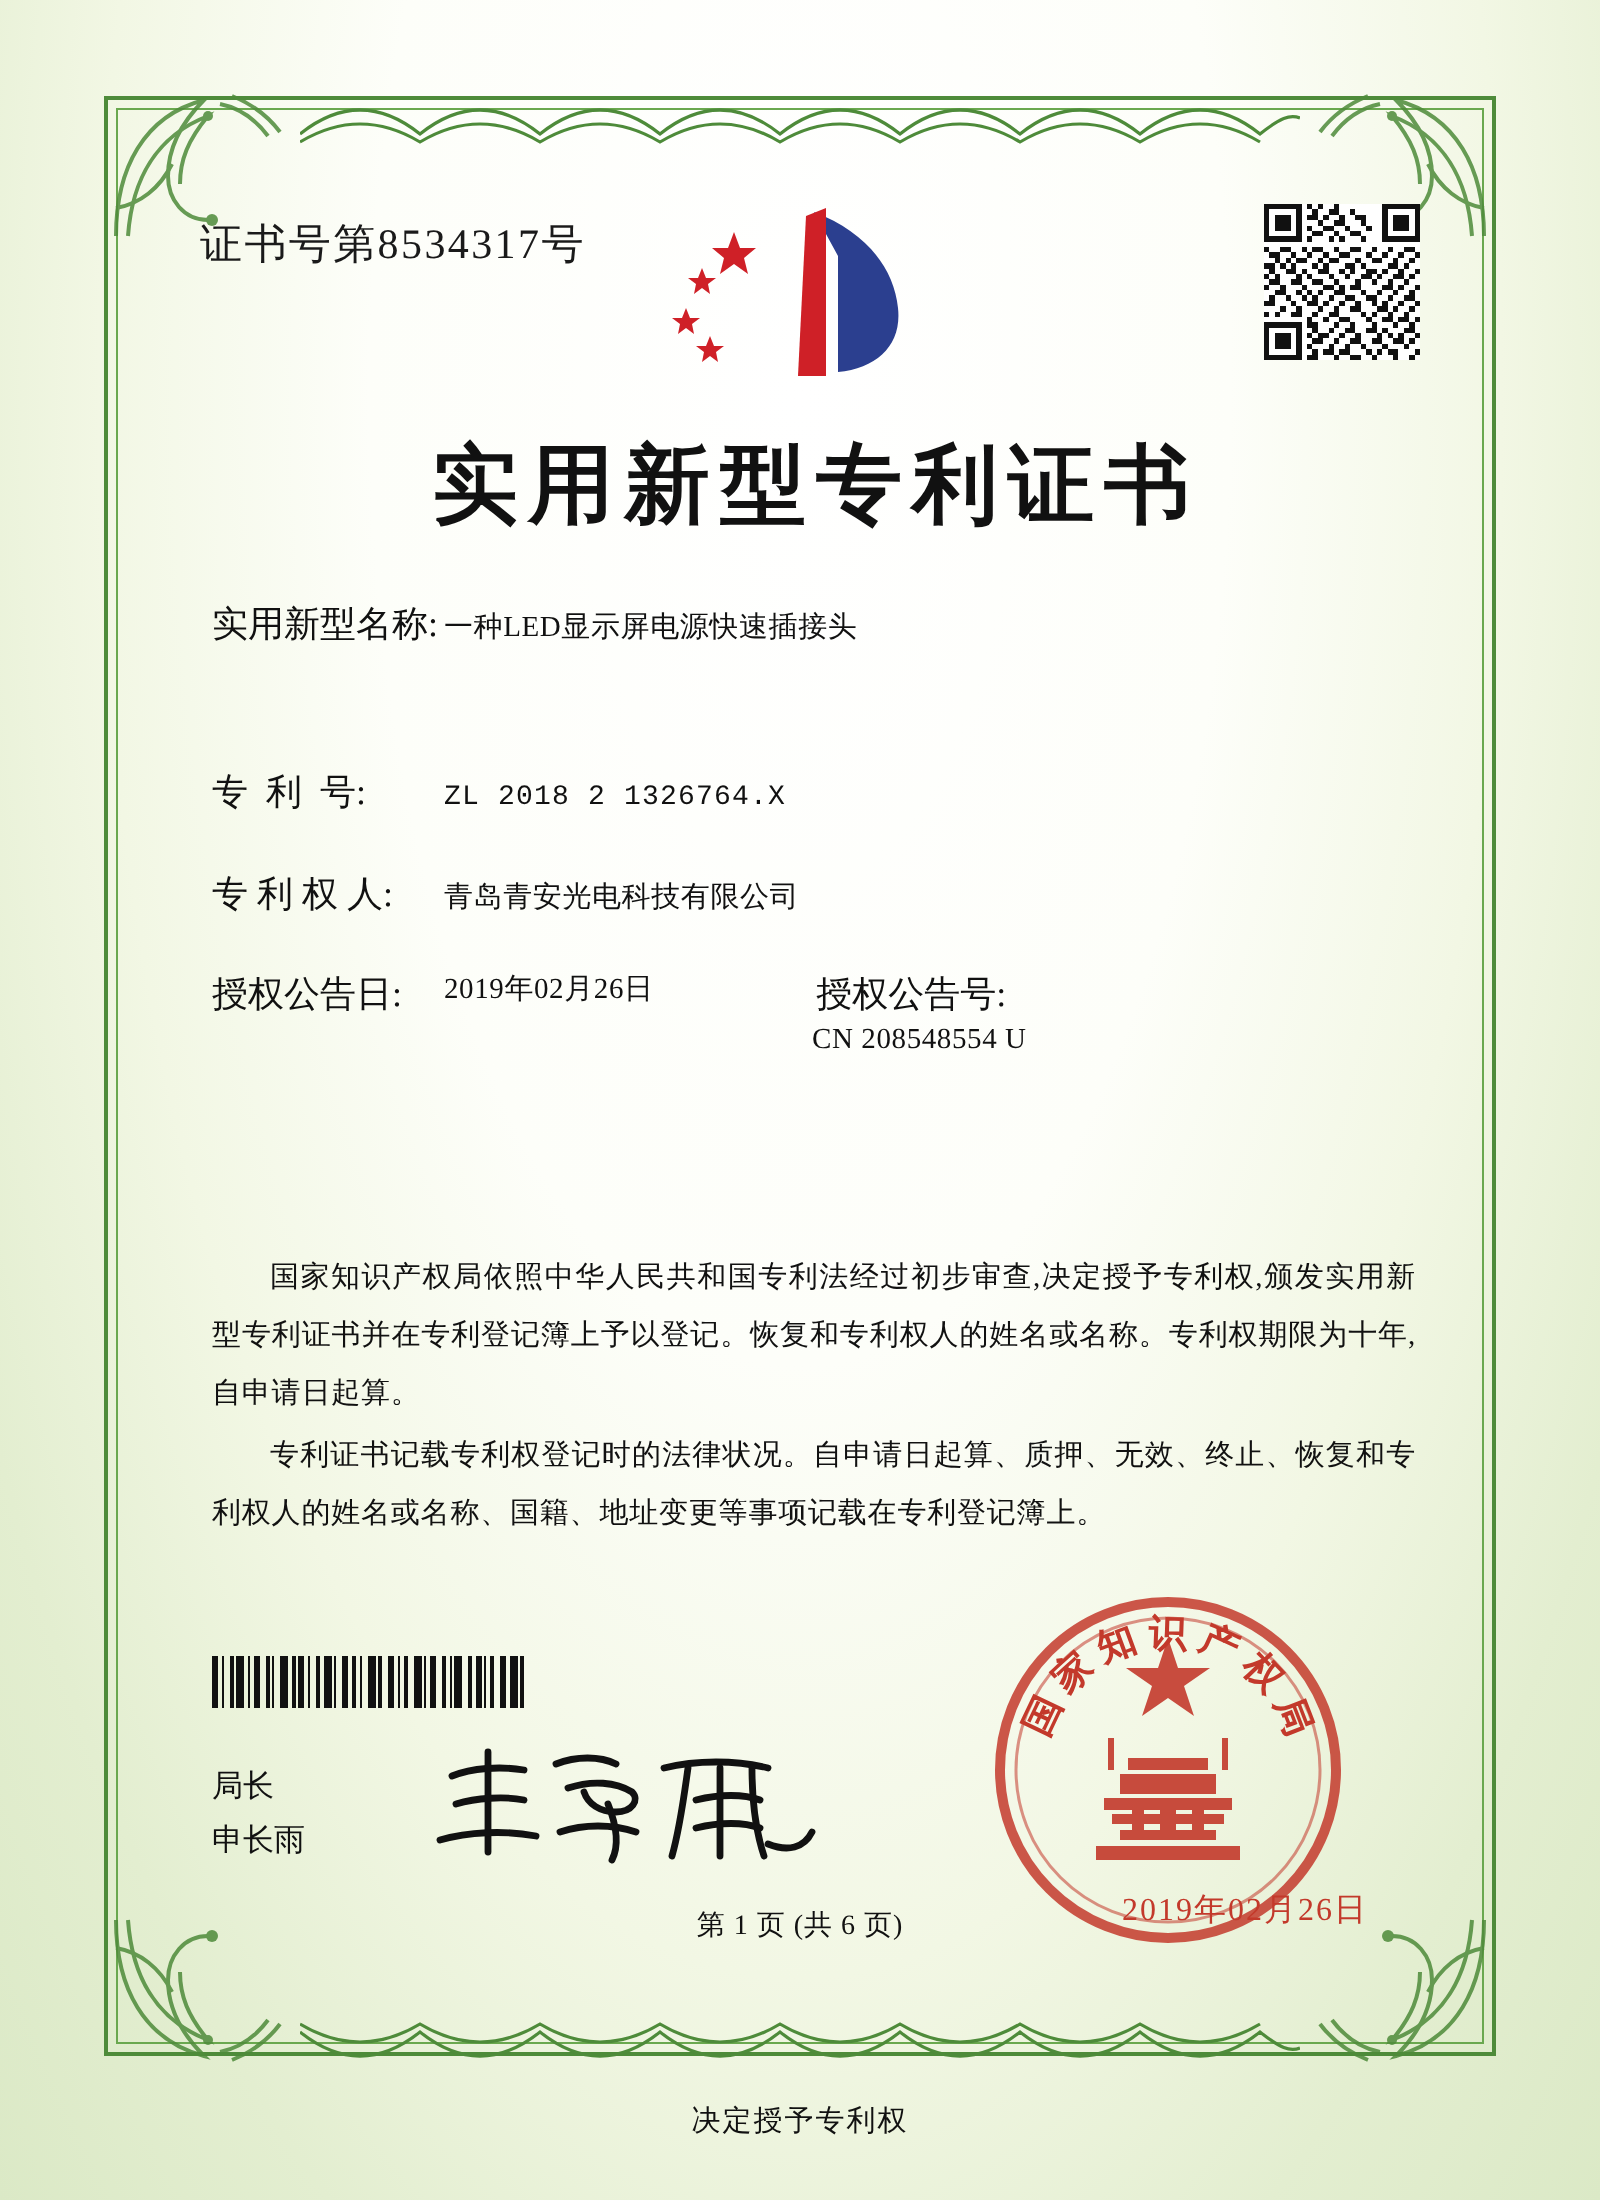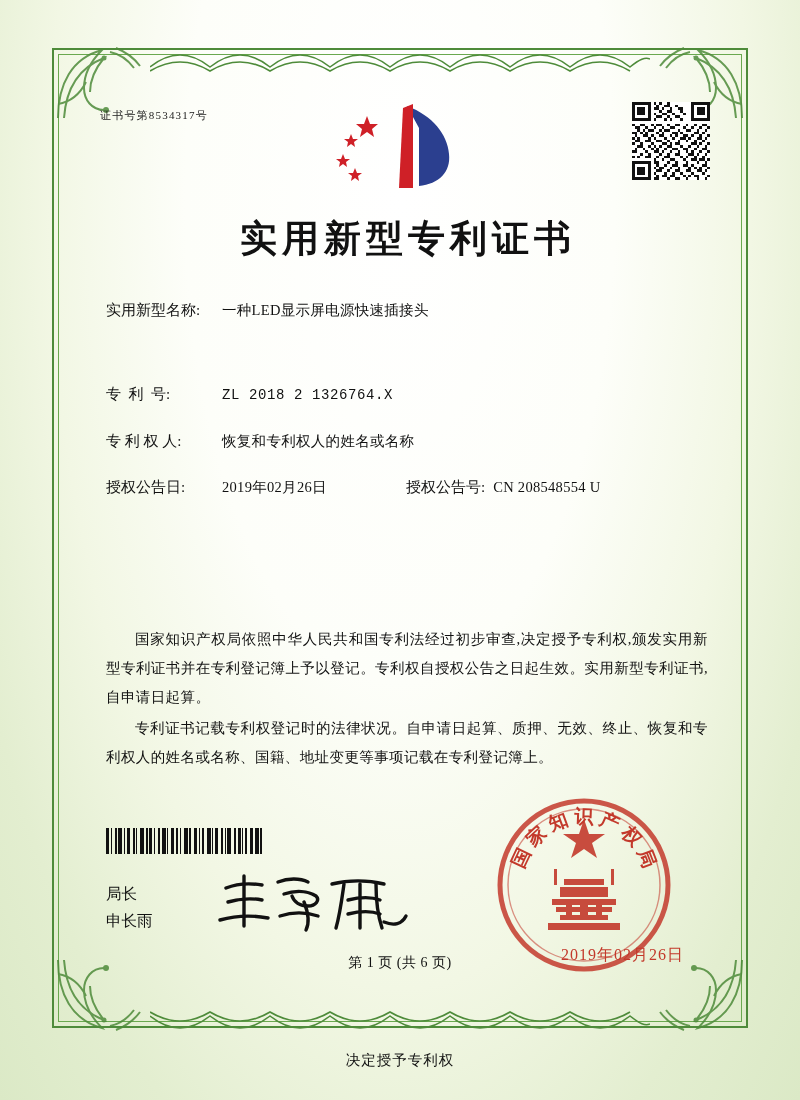--- a/index.html
+++ b/index.html
@@ -75,21 +75,21 @@
     left: 78px;
     top: 80px;
     right: 78px;
     bottom: 100px;
   }
 
   .cert-no {
     position: absolute;
     left: 22px;
     top: 28px;
-    font-size: 11px;
+    font-size: 21px;
     letter-spacing: 1.2px;
     color: #1a1a1a;
     font-family: "Liberation Serif", "DejaVu Serif", serif;
   }
 
   
   .qr {
     position: absolute;
     right: 12px;
     top: 22px;
@@ -107,21 +107,21 @@
     width: 170px;
     height: 98px;
   }
   .logo svg { width: 100%; height: 100%; display: block; }
 
   .title {
     position: absolute;
     left: 16px; right: 0;
     top: 134px;
     text-align: center;
-    font-size: 37px;
+    font-size: 43px;
     font-weight: bold;
     letter-spacing: 5px;
     color: #111;
     font-family: "DejaVu Serif", "Liberation Serif", serif;
   }
 
   .fields {
     position: absolute;
     left: 28px;
     right: 10px;
@@ -132,37 +132,37 @@
   .field-row {
     display: flex;
     align-items: baseline;
     margin-bottom: 25px;
     line-height: 1.4;
   }
   .field-label {
     width: 116px;
     flex: 0 0 116px;
     letter-spacing: 0px;
-    font-size: 15px;
+    font-size: 18px;
     white-space: pre;
   }
   .field-value {
     flex: 1;
     font-size: 14.5px;
     letter-spacing: .3px;
   }
   .field-value.mono {
     font-family: "Liberation Mono", "DejaVu Sans Mono", monospace;
     font-size: 14px;
     letter-spacing: .6px;
     margin-top: 40px;
   }
   .row-split { display: flex; align-items: baseline; }
-  .split-left { flex: 0 0 300px; display: flex; align-items: flex-end; }
-  .split-right { display: flex; align-items: flex-start; }
+  .split-left { flex: 0 0 300px; display: flex; align-items: flex-start; }
+  .split-right { display: flex; align-items: center; flex-direction: column; }
   .split-right .field-label {
     width: auto;
     flex: 0 0 auto;
     margin-right: 8px;
   }
 
   .paragraphs {
     position: absolute;
     left: 28px;
     right: 14px;
@@ -565,39 +565,39 @@
 
 
       <div class="field-row">
         <div class="field-label">专  利  号:</div>
         <div class="field-value mono">ZL 2018 2 1326764.X</div>
       </div>
 
 
       <div class="field-row">
         <div class="field-label">专 利 权 人:</div>
-        <div class="field-value">恢复和专利权人的姓名或名称</div>
+        <div class="field-value">青岛青安光电科技有限公司</div>
       </div>
 
 
       <div class="field-row row-split">
         <div class="split-left">
           <div class="field-label">授权公告日:</div>
           <div class="field-value">2019年02月26日</div>
         </div>
         <div class="split-right">
           <div class="field-label">授权公告号:</div>
           <div class="field-value">CN 208548554 U</div>
         </div>
       </div>
 
     </div>
 
     <div class="paragraphs">
-      <p>国家知识产权局依照中华人民共和国专利法经过初步审查,决定授予专利权,颁发实用新型专利证书并在专利登记簿上予以登记。专利权自授权公告之日起生效。实用新型专利证书,自申请日起算。</p>
+      <p>国家知识产权局依照中华人民共和国专利法经过初步审查,决定授予专利权,颁发实用新型专利证书并在专利登记簿上予以登记。恢复和专利权人的姓名或名称。专利权期限为十年,自申请日起算。</p>
       <p>专利证书记载专利权登记时的法律状况。自申请日起算、质押、无效、终止、恢复和专利权人的姓名或名称、国籍、地址变更等事项记载在专利登记簿上。</p>
     </div>
 
     <div class="barcode">
       <i style="width:3px"></i>
         <i style="width:2px;background:transparent"></i>
       <i style="width:1px"></i>
         <i style="width:3px;background:transparent"></i>
       <i style="width:2px"></i>
         <i style="width:1px;background:transparent"></i>

